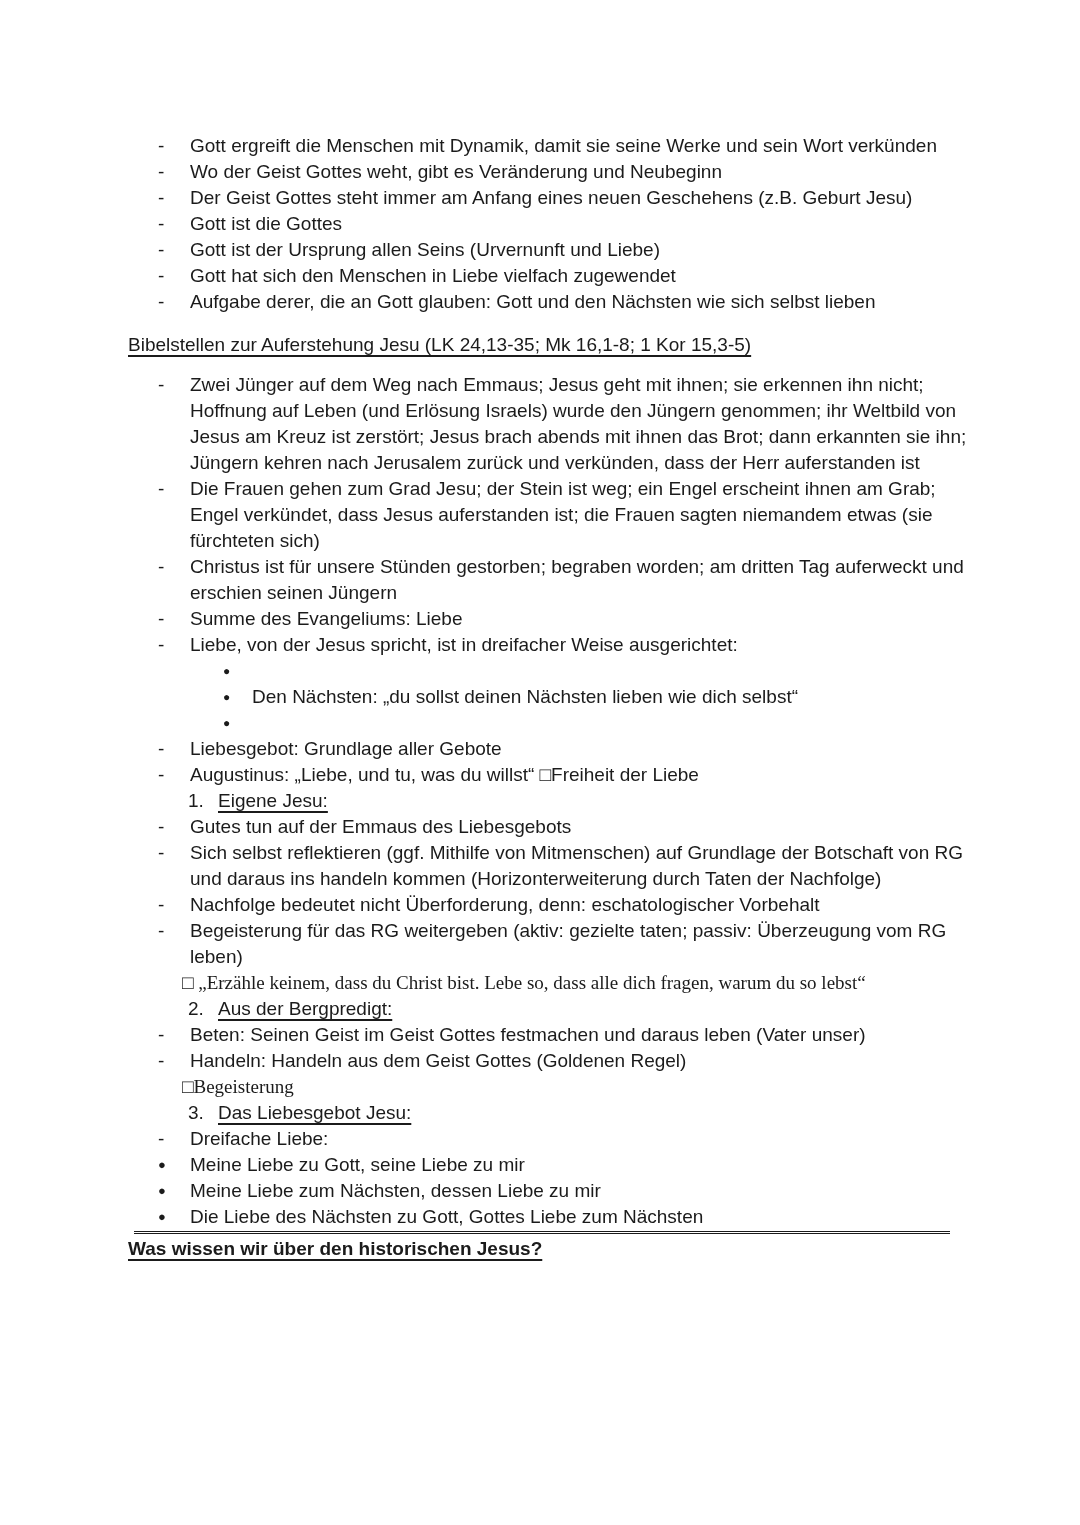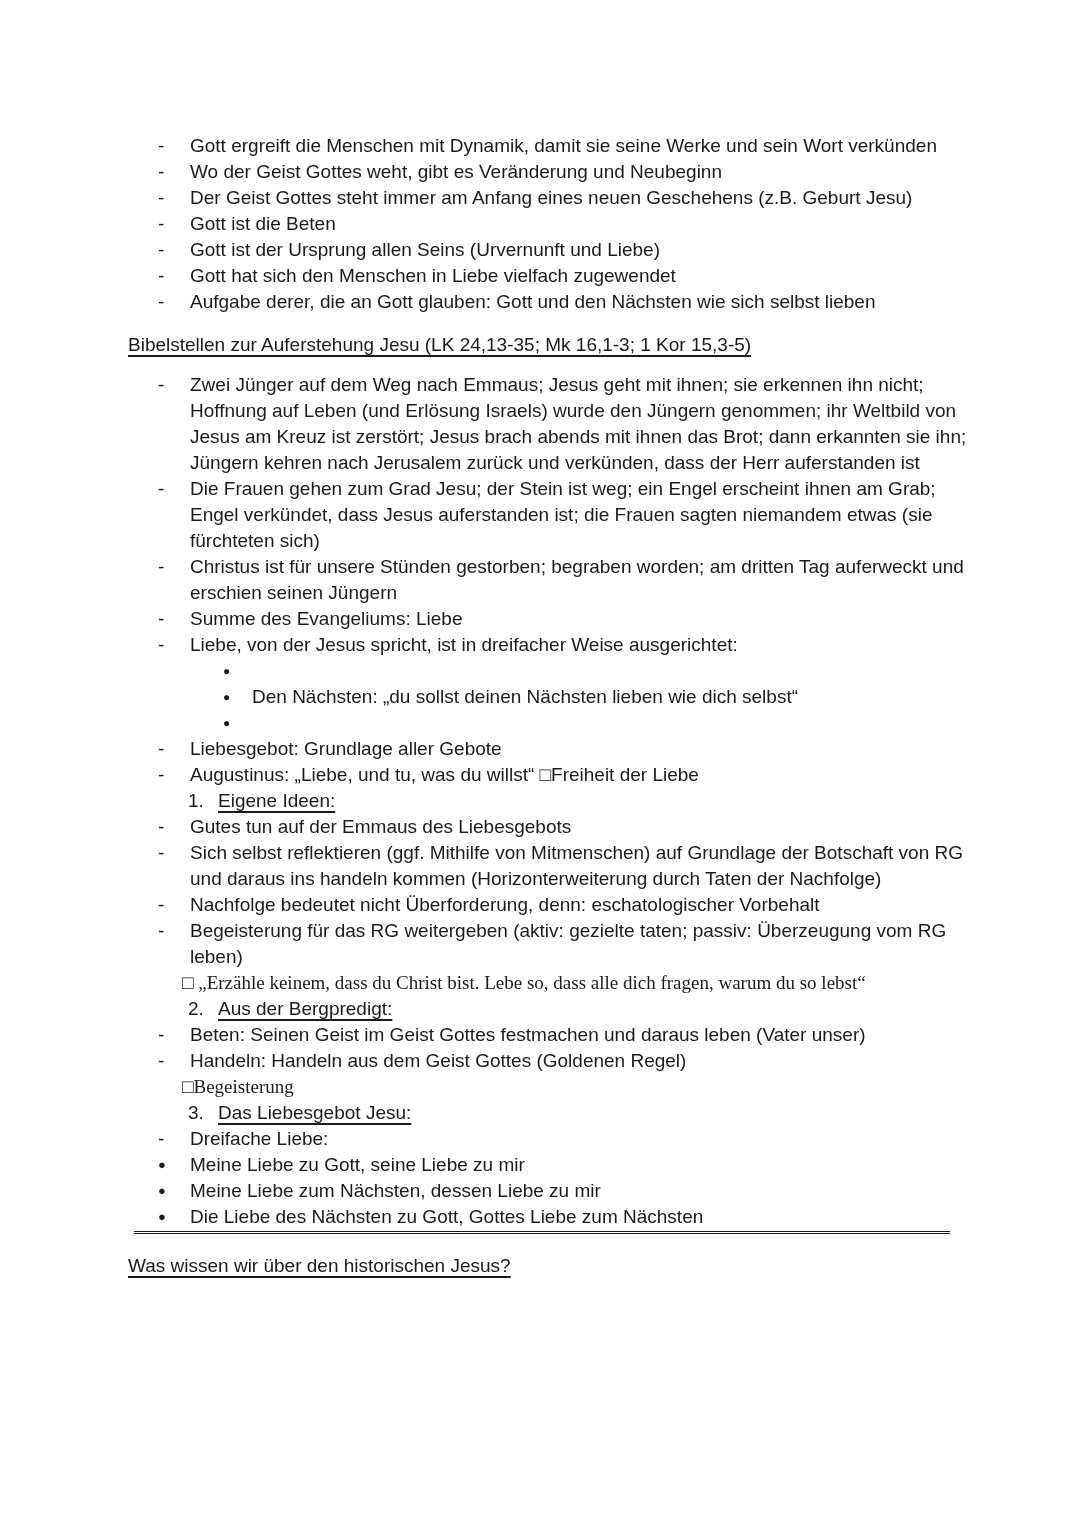--- a/index.html
+++ b/index.html
@@ -27,21 +27,21 @@
   .l1b .mk { width: 32px; font-size: 13px; line-height: 26px; }
   
   .l2  { padding-left: 95px; }
   .l2 .mk { width: 29px; font-size: 12px; line-height: 26px; }
   
   .num { padding-left: 60px; }
   .num .mk { width: 30px; }
   
   .quote { padding-left: 54px; font-family: Liberation Serif, serif; }
   .h { margin: 17px 0 14px 0; }
-  .h-last { margin-top: 19px; }
+  .h-last { margin-top: 2px; font-weight: bold; }
   .hu {
     text-decoration: underline;
     text-decoration-thickness: 2px;
     text-underline-offset: 4px;
   }
   .rule {
     height: 0;
     width: 816px;
     margin: 1px 0 0 6px;
     border-top: 3px double #1b1b1b;
@@ -60,37 +60,37 @@
     <div class="li l1">
         <span class="mk">-</span>
         <span class="tx">Wo der Geist Gottes weht, gibt es Veränderung und Neubeginn</span>
       </div>
     <div class="li l1">
         <span class="mk">-</span>
         <span class="tx">Der Geist Gottes steht immer am Anfang eines neuen Geschehens (z.B. Geburt Jesu)</span>
       </div>
     <div class="li l1">
         <span class="mk">-</span>
-        <span class="tx">Gott ist die Beten</span>
+        <span class="tx">Gott ist die Gottes</span>
       </div>
     <div class="li l1">
         <span class="mk">-</span>
         <span class="tx">Gott ist der Ursprung allen Seins (Urvernunft und Liebe)</span>
       </div>
     <div class="li l1">
         <span class="mk">-</span>
         <span class="tx">Gott hat sich den Menschen in Liebe vielfach zugewendet</span>
       </div>
     <div class="li l1">
         <span class="mk">-</span>
         <span class="tx">Aufgabe derer, die an Gott glauben: Gott und den Nächsten wie sich selbst lieben</span>
       </div>
   </div>
 
-  <div class="h"><span class="hu">Bibelstellen zur Auferstehung Jesu (LK 24,13-35; Mk 16,1-3; 1 Kor 15,3-5)</span></div>
+  <div class="h"><span class="hu">Bibelstellen zur Auferstehung Jesu (LK 24,13-35; Mk 16,1-8; 1 Kor 15,3-5)</span></div>
   <div class="list">
     <div class="li l1">
         <span class="mk">-</span>
         <span class="tx">Zwei Jünger auf dem Weg nach Emmaus; Jesus geht mit ihnen; sie erkennen ihn nicht; Hoffnung auf Leben (und Erlösung Israels) wurde den Jüngern genommen; ihr Weltbild von Jesus am Kreuz ist zerstört; Jesus brach abends mit ihnen das Brot; dann erkannten sie ihn; Jüngern kehren nach Jerusalem zurück und verkünden, dass der Herr auferstanden ist</span>
       </div>
     <div class="li l1">
         <span class="mk">-</span>
         <span class="tx">Die Frauen gehen zum Grad Jesu; der Stein ist weg; ein Engel erscheint ihnen am Grab; Engel verkündet, dass Jesus auferstanden ist; die Frauen sagten niemandem etwas (sie fürchteten sich)</span>
       </div>
     <div class="li l1">
@@ -124,21 +124,21 @@
       </div>
     <div class="li l1">
         <span class="mk">-</span>
         <span class="tx">Augustinus: „Liebe, und tu, was du willst“ □Freiheit der Liebe</span>
       </div>
   </div>
 
   <div class="list">
     <div class="li num">
         <span class="mk">1.</span>
-        <span class="tx hu">Eigene Ideen:</span>
+        <span class="tx hu">Eigene Jesu:</span>
       </div>
     <div class="li l1">
         <span class="mk">-</span>
         <span class="tx">Gutes tun auf der Emmaus des Liebesgebots</span>
       </div>
     <div class="li l1">
         <span class="mk">-</span>
         <span class="tx">Sich selbst reflektieren (ggf. Mithilfe von Mitmenschen) auf Grundlage der Botschaft von RG und daraus ins handeln kommen (Horizonterweiterung durch Taten der Nachfolge)</span>
       </div>
     <div class="li l1">

